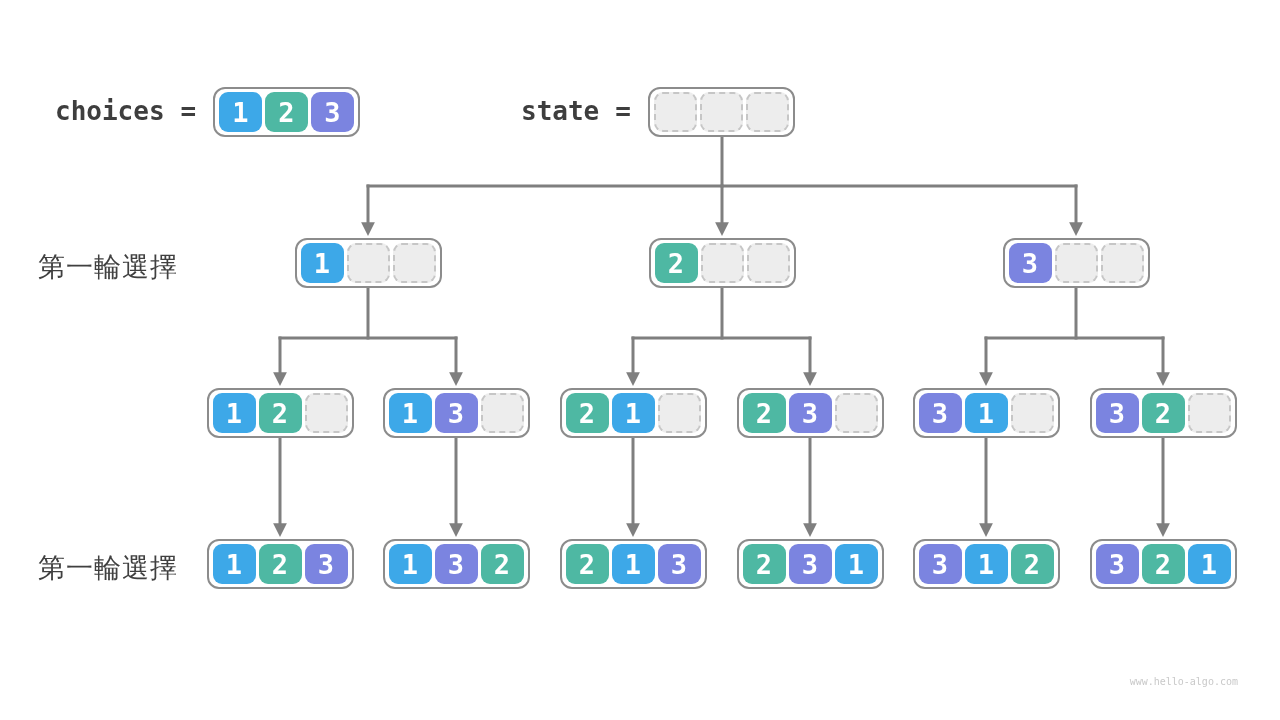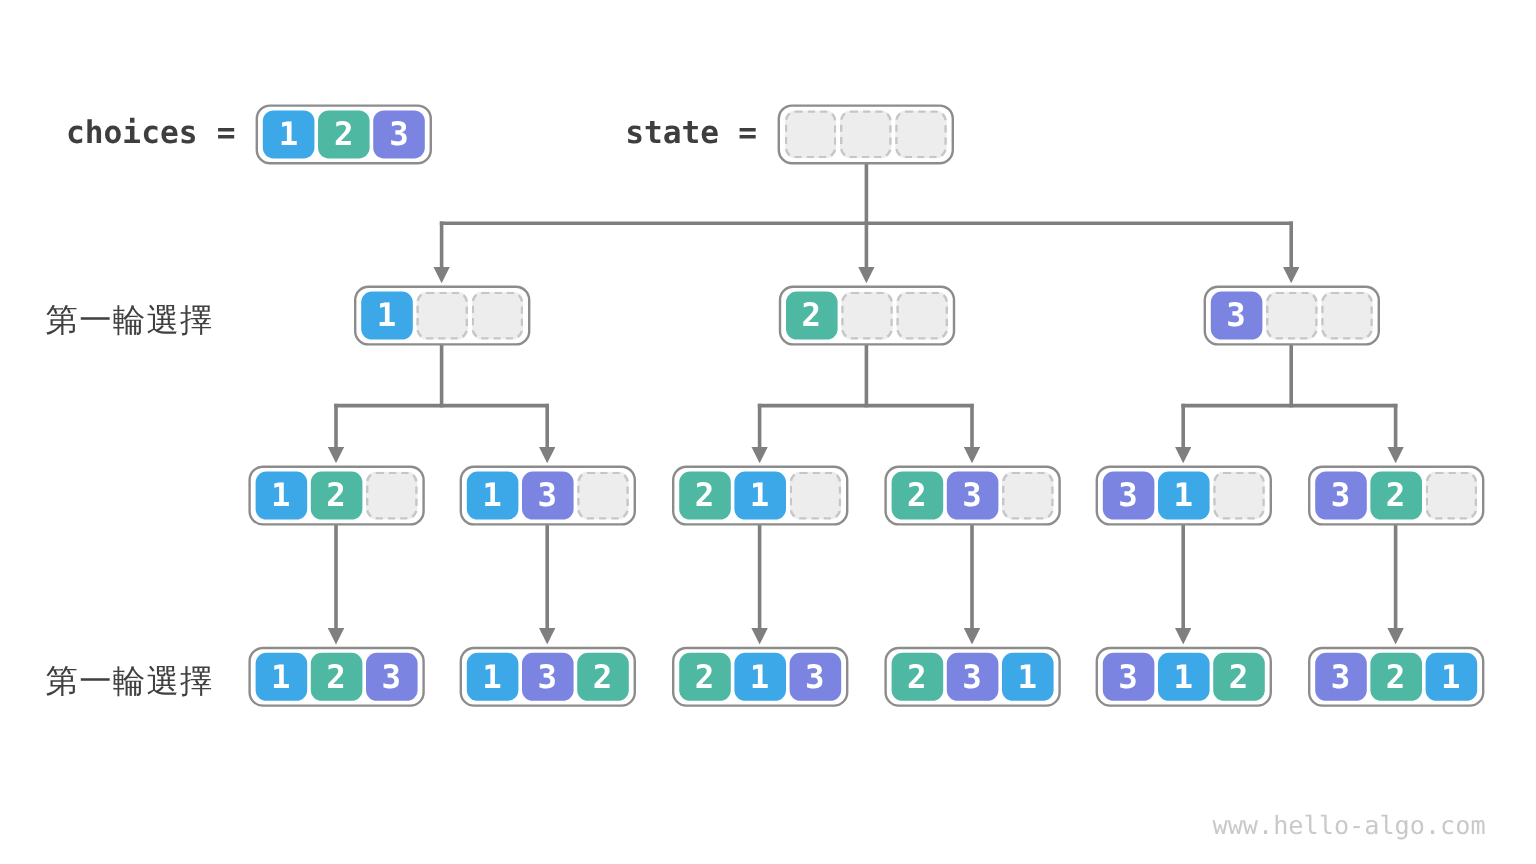--- a/index.html
+++ b/index.html
@@ -72,21 +72,21 @@
   }
   .cell.empty {
     background: #ededed;
     border: 2px dashed #c6c6c6;
   }
   #footer {
     position: absolute;
     right: 42px;
     top: 676px;
     font-family: "DejaVu Sans Mono", "Liberation Mono", monospace;
-    font-size: 21px;
+    font-size: 10px;
     color: #c9c9c9;
   }
 </style>
 </head>
 <body>
 
 <div id="canvas">
 
   <svg id="edges" viewBox="0 0 1280 720" xmlns="http://www.w3.org/2000/svg">
     <defs>

